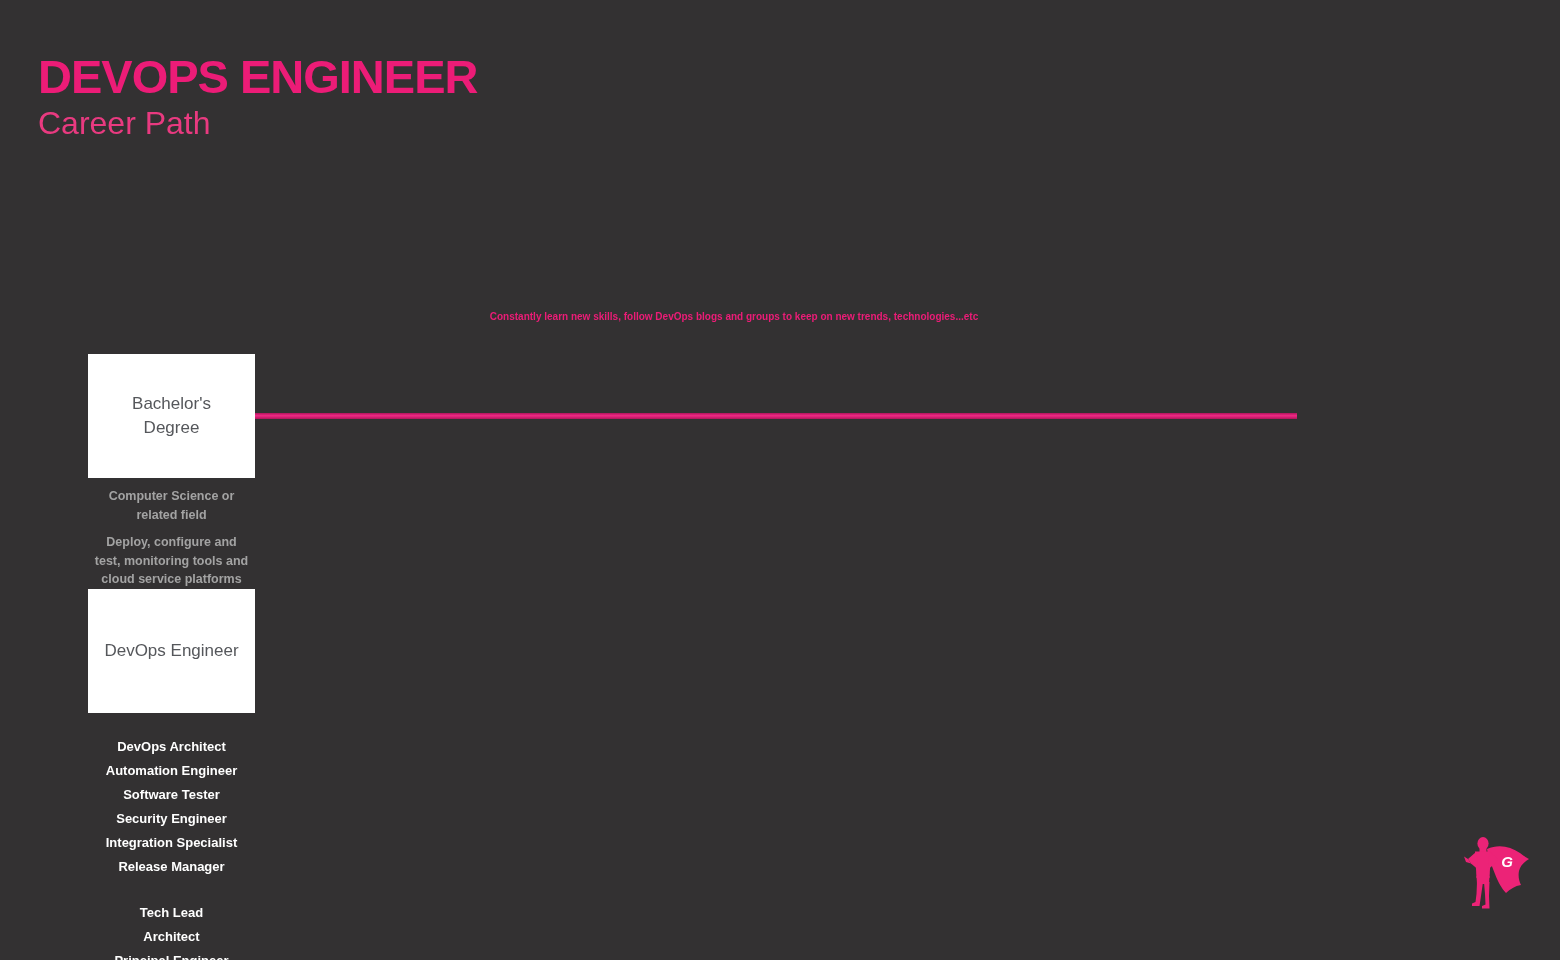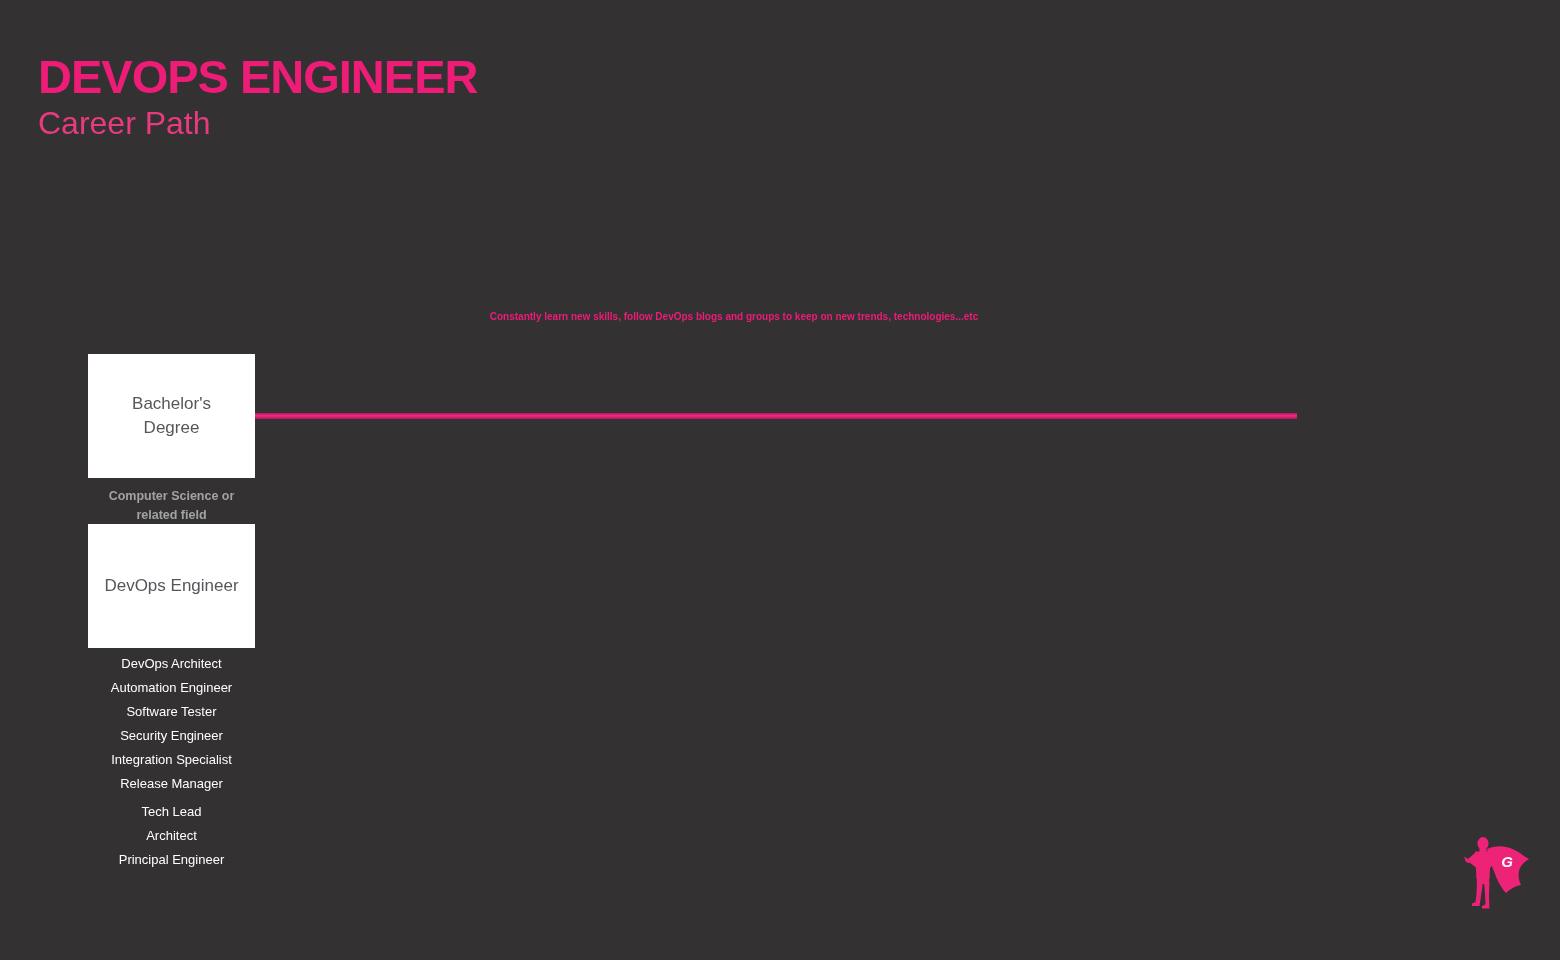--- a/index.html
+++ b/index.html
@@ -101,23 +101,23 @@
     margin-top: 9px;
     font-size: 12.5px;
     font-weight: 700;
     line-height: 18.5px;
     color: #a3a3a3;
     text-align: center;
     white-space: pre-line;
   }
   .step-caption:empty { display: none; }
   .step-roles {
-    margin-top: 4px;
+    margin-top: 22px;
     font-size: 13px;
-    font-weight: 400;
+    font-weight: 700;
     line-height: 24px;
     color: #ffffff;
     text-align: center;
     white-space: pre-line;
   }
   .step-roles:empty { display: none; }
 
   
   .logo {
     position: absolute;
@@ -150,20 +150,23 @@
 Degree</div>
         </div>
         <div class="step-caption">Computer Science or
 related field</div>
 
       </div>
 
 
 
       <div class="step">
+        <div class="step-caption">Deploy, configure and
+test, monitoring tools and
+cloud service platforms</div>
 
       </div>
 
       <div class="step">
         <div class="step-box">
           <div class="step-title">DevOps Engineer</div>
         </div>
 
         <div class="step-roles">DevOps Architect
 Automation Engineer

